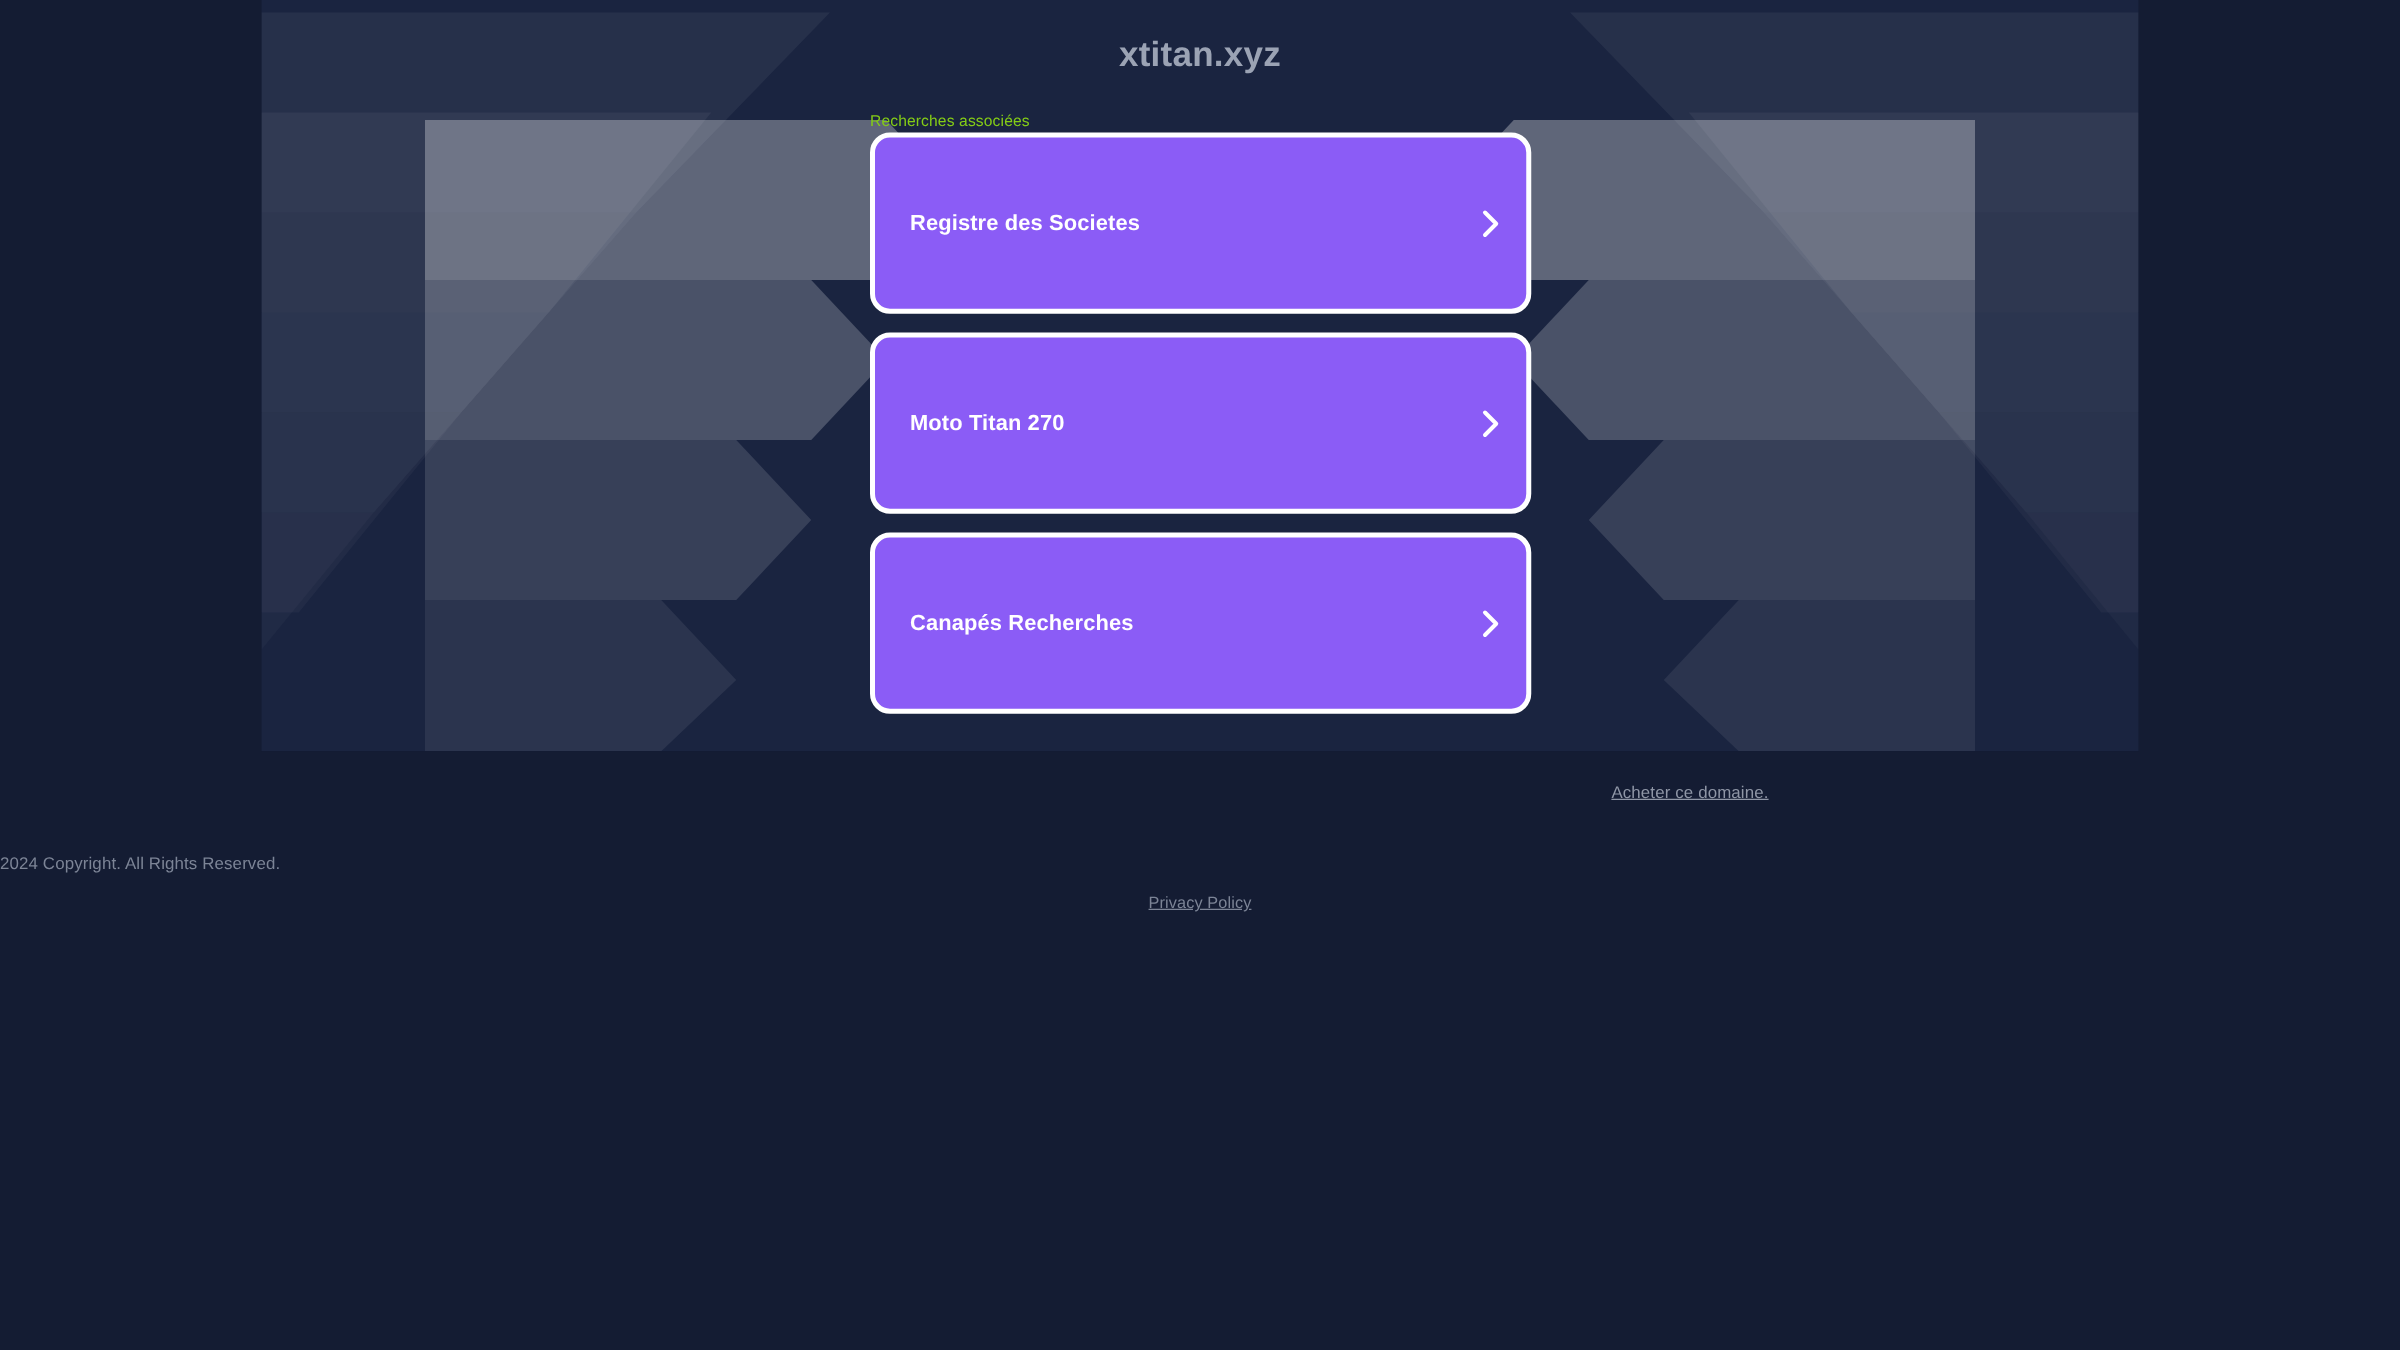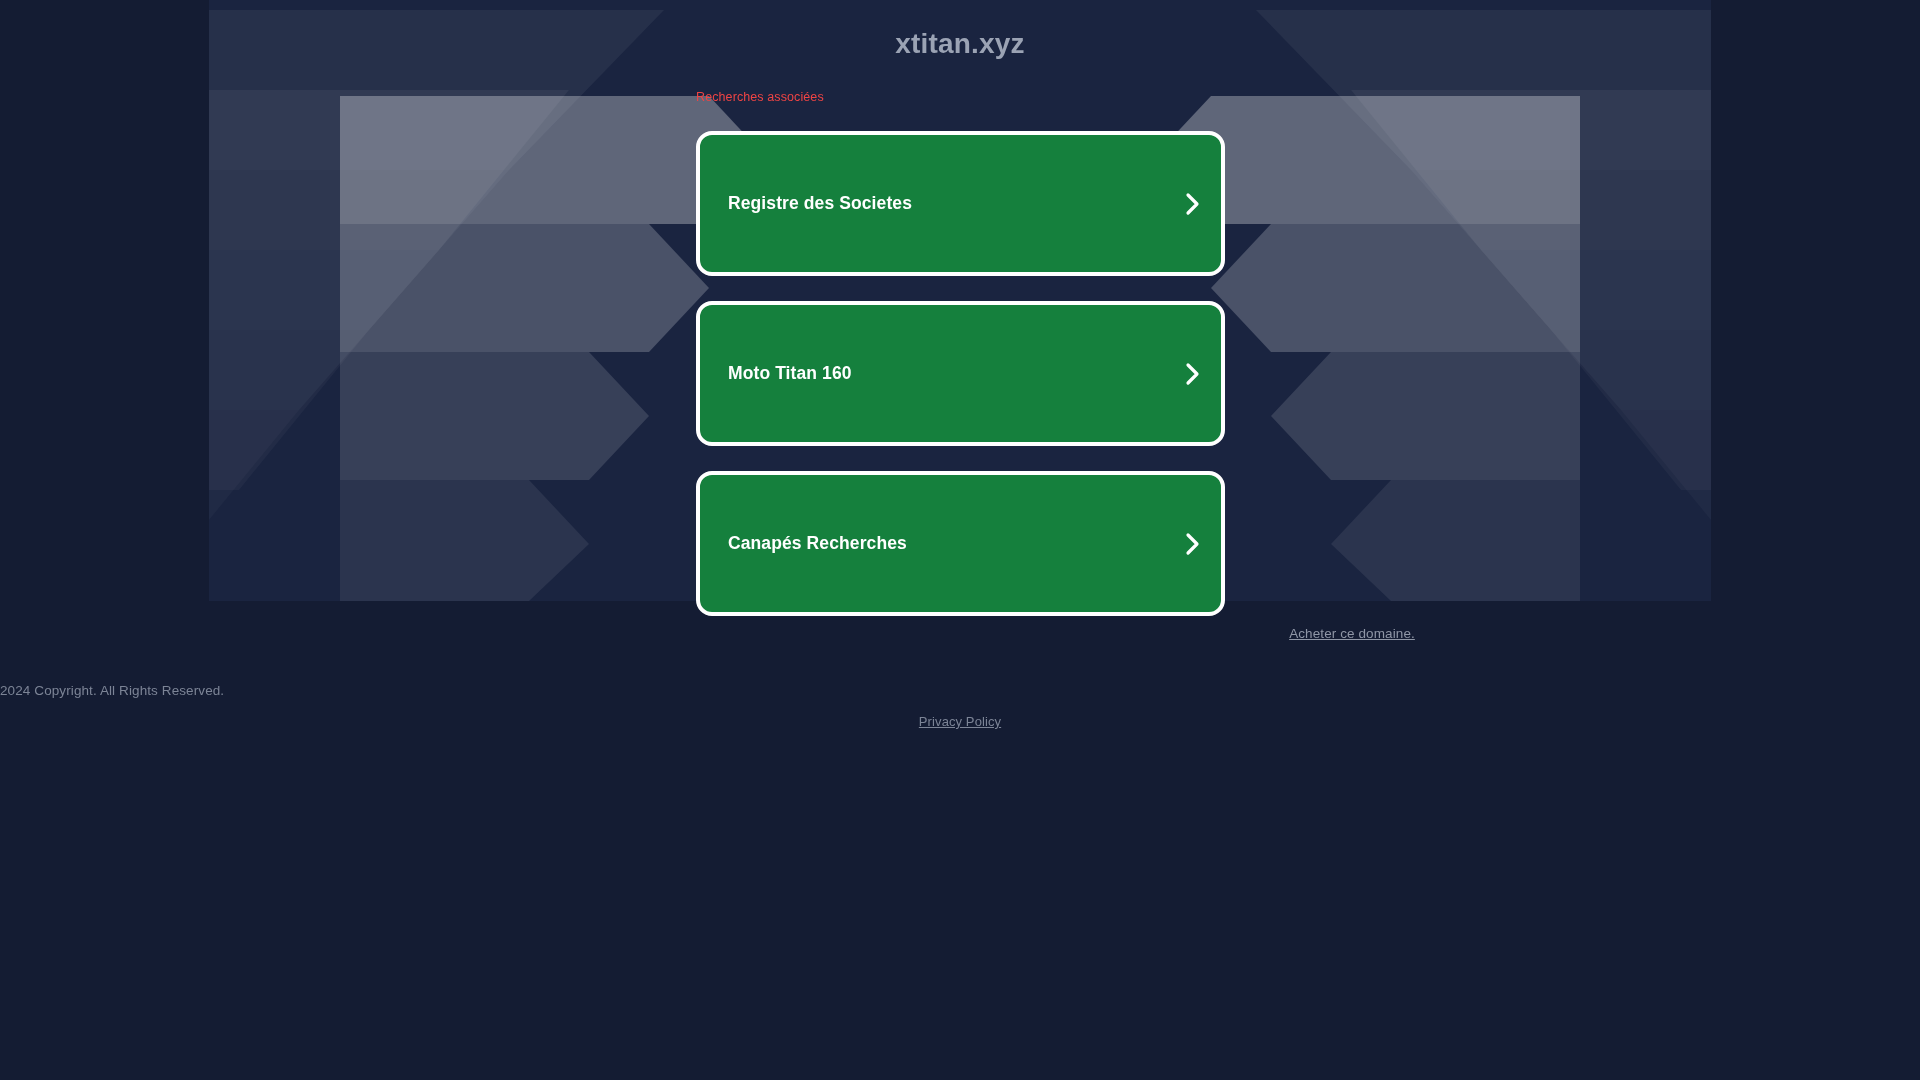--- a/index.html
+++ b/index.html
@@ -52,45 +52,44 @@
     font-weight: bold;
     color: #9ba3b4;
     letter-spacing: 0.2px;
   }
 
   .related-label {
     position: absolute;
     left: 696px;
     top: 90px;
     font-size: 12.5px;
-    color: #ef4444;
+    color: #84cc16;
     letter-spacing: 0.1px;
   }
 
   .cards {
     position: absolute;
     left: 696px;
     top: 106px;
     width: 529px;
   }
 
   .card {
     position: relative;
     display: flex;
     align-items: center;
     justify-content: space-between;
     width: 529px;
     height: 145px;
     margin-bottom: 15px;
-    background: #15803d;
+    background: #8b5cf6;
     border: 4px solid #ffffff;
     border-radius: 16px;
     padding: 0 18px 0 28px;
     cursor: pointer;
-    margin-top: 25px;
   }
 
   .card-label {
     font-size: 17.5px;
     font-weight: bold;
     color: #ffffff;
     letter-spacing: 0.1px;
     line-height: 1;
   }
 
@@ -192,21 +191,21 @@
       <div class="card">
         <span class="card-label">Registre des Societes</span>
         <span class="chevron">
           <svg width="20" height="28" viewBox="0 0 20 28" fill="none" xmlns="http://www.w3.org/2000/svg">
             <path d="M5 5 L14 14 L5 23" stroke="#ffffff" stroke-width="3.2" stroke-linecap="round" stroke-linejoin="round"></path>
           </svg>
         </span>
       </div>
 
       <div class="card">
-        <span class="card-label">Moto Titan 160</span>
+        <span class="card-label">Moto Titan 270</span>
         <span class="chevron">
           <svg width="20" height="28" viewBox="0 0 20 28" fill="none" xmlns="http://www.w3.org/2000/svg">
             <path d="M5 5 L14 14 L5 23" stroke="#ffffff" stroke-width="3.2" stroke-linecap="round" stroke-linejoin="round"></path>
           </svg>
         </span>
       </div>
 
       <div class="card">
         <span class="card-label">Canapés Recherches</span>
         <span class="chevron">

